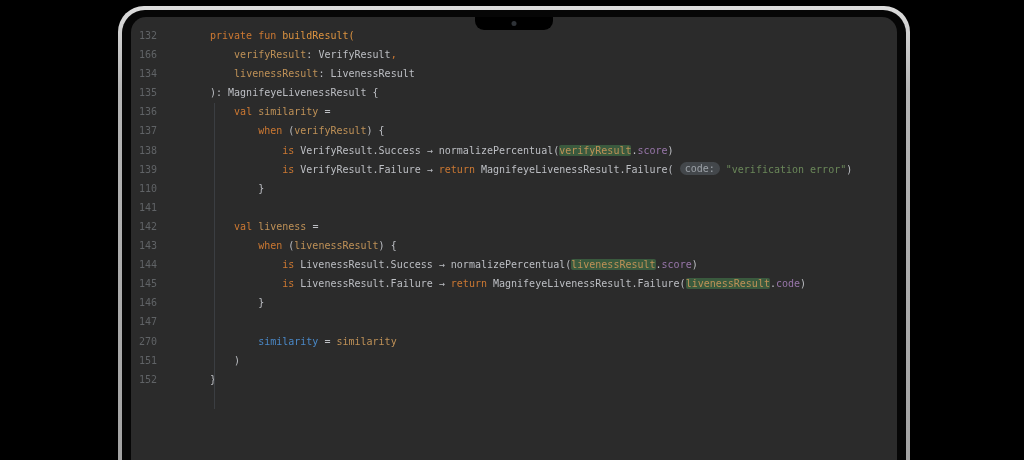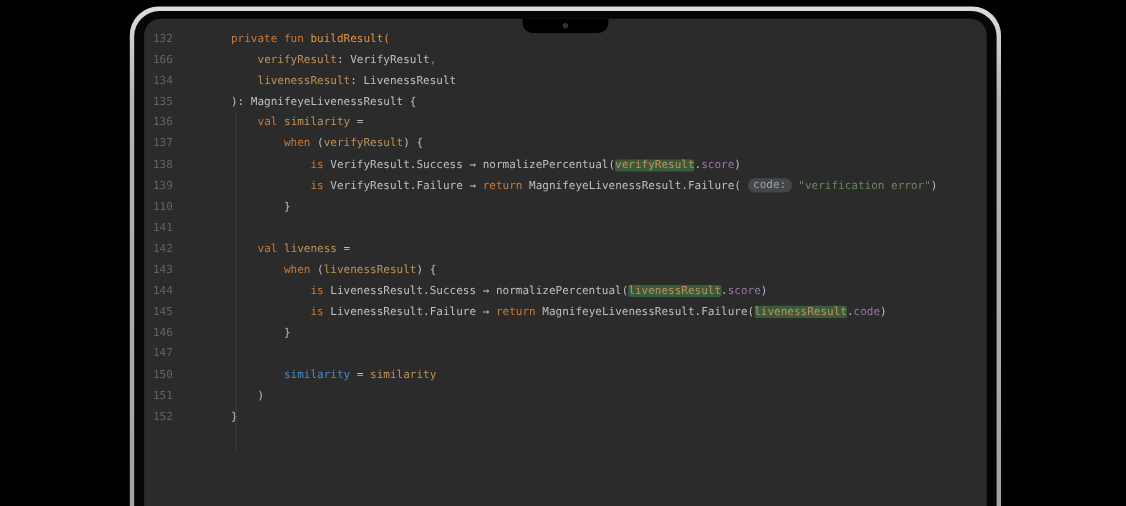--- a/index.html
+++ b/index.html
@@ -104,21 +104,21 @@
               </div>
               <div class="line">
                 <span class="ln">146</span>
                 <span class="codetext"><span class="c-pl">        }</span></span>
               </div>
               <div class="line">
                 <span class="ln">147</span>
                 <span class="codetext"></span>
               </div>
               <div class="line">
-                <span class="ln">150</span>
+                <span class="ln">270</span>
                 <span class="codetext"><span class="c-pl">        </span><span class="c-na">similarity</span><span class="c-pl"> = </span><span class="c-tan">similarity</span></span>
               </div>
               <div class="line">
                 <span class="ln">151</span>
                 <span class="codetext"><span class="c-pl">    )</span></span>
               </div>
               <div class="line">
                 <span class="ln">152</span>
                 <span class="codetext"><span class="c-pl">}</span></span>
               </div>

